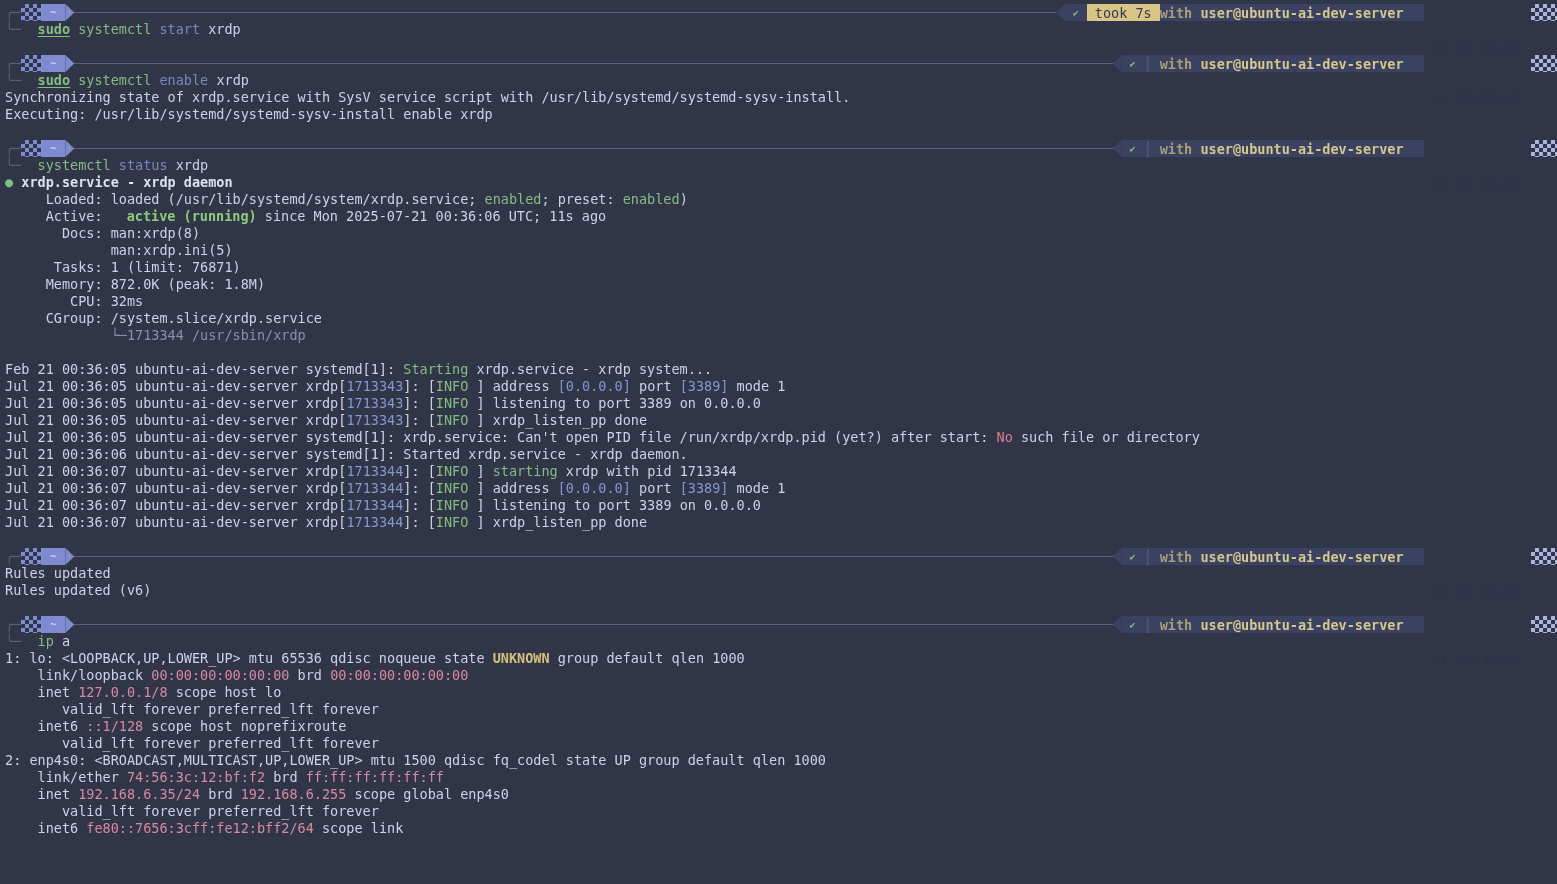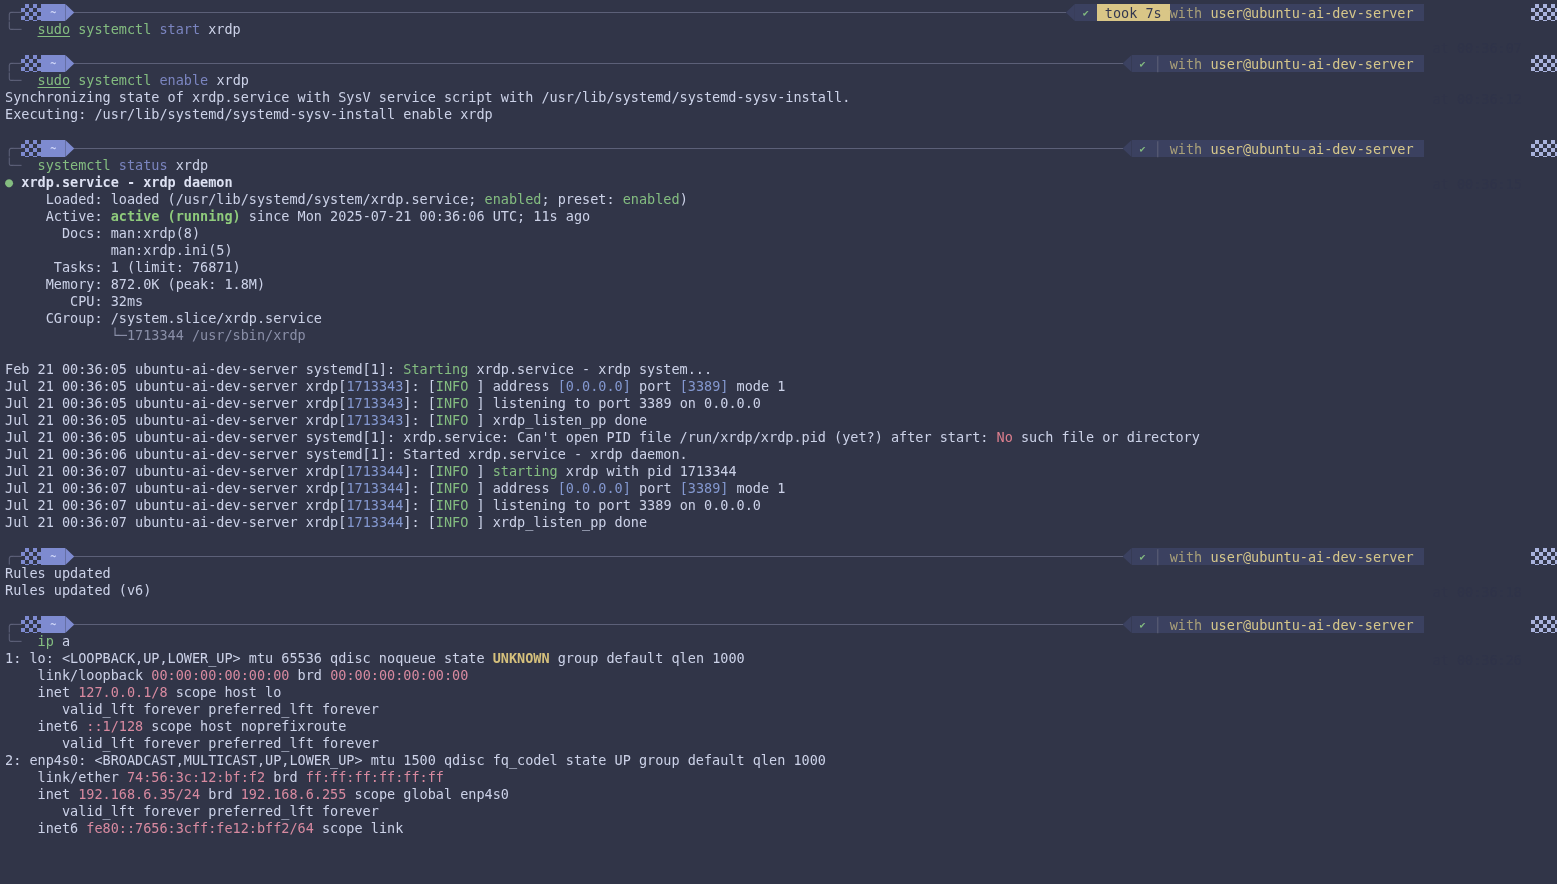--- a/index.html
+++ b/index.html
@@ -26,28 +26,28 @@
   .seg-cwd{background:var(--seg);display:flex;align-items:center;padding:0 9px;}
   .seg-cwd span{color:var(--segtext);font-size:10px;font-weight:bold;}
   .tip-r{width:9px;background:var(--seg);clip-path:polygon(0 0,100% 50%,0 100%);}
   .tip-l{width:9px;background:var(--panel);clip-path:polygon(100% 0,0 50%,100% 100%);}
   .panel-part{background:var(--panel);display:flex;align-items:center;}
   .check{color:var(--grn);font-size:10px;padding:0 8px;}
   .sep{color:var(--frame);padding-right:8px;}
   .seg-took{background:var(--tookbg);color:var(--tooktext);display:flex;align-items:center;padding:8px 8px;}
   .with-label{color:var(--tandim);}
   .host{color:var(--tan);}
-  .panel-ctx{padding-right:10px;}
+  .panel-ctx{padding-right:20px;font-weight:bold;}
   .seg-time{background:var(--timebg);color:var(--timetext);display:flex;align-items:center;padding:0 9px;margin-top:44px;}
   .at-label{opacity:.72;}
-  .c-fg{color:var(--fg);} .c-grn{color:var(--grn);} .c-grnb{color:var(--grnb);font-weight:bold;}
+  .c-fg{color:var(--fg);} .c-grn{color:var(--grn);} .c-grnb{color:var(--grnb);font-weight:bold;margin-left:16px;}
   .c-sub{color:var(--sub);} .c-blu{color:var(--blu);} .c-pnk{color:var(--pnk);}
   .c-ylw{color:var(--ylw);font-weight:bold;} .c-red{color:var(--red);} .c-gry{color:var(--gry);}
   .c-ttl{color:var(--ttl);font-weight:bold;}
-  .c-sudo{color:var(--grn);text-decoration:underline;text-underline-offset:2px;}
+  .c-sudo{color:var(--grn);text-decoration:underline;text-underline-offset:2px;font-weight:bold;}
 </style>
 </head>
 <body>
 
 <main id="term">
     <div class="prompt-row"><span class="frame">╭─</span><div class="checker-l"></div><div class="seg-cwd"><span>~</span></div><div class="tip-r"></div><div class="hline"></div><div class="tip-l"></div><div class="panel-part"><span class="check">✔</span></div><div class="seg-took"><span>took 7s</span></div><div class="panel-part panel-ctx"><span class="with-label">with </span><span class="host">user@ubuntu-ai-dev-server</span></div><div class="seg-time"><span class="at-label">at </span><span>00:36:07</span></div><div class="checker-r"></div></div>
     <div class="line"><span class="frame">╰─  </span><span class="c-sudo">sudo</span><span class="c-fg"> </span><span class="c-grn">systemctl</span><span class="c-fg"> </span><span class="c-sub">start</span><span class="c-fg"> xrdp</span></div>
     <div class="line">&nbsp;</div>
     <div class="prompt-row"><span class="frame">╭─</span><div class="checker-l"></div><div class="seg-cwd"><span>~</span></div><div class="tip-r"></div><div class="hline"></div><div class="tip-l"></div><div class="panel-part"><span class="check">✔</span></div><div class="panel-part panel-ctx"><span class="sep">│</span><span class="with-label">with </span><span class="host">user@ubuntu-ai-dev-server</span></div><div class="seg-time"><span class="at-label">at </span><span>00:36:12</span></div><div class="checker-r"></div></div>
     <div class="line"><span class="frame">╰─  </span><span class="c-sudo">sudo</span><span class="c-fg"> </span><span class="c-grn">systemctl</span><span class="c-fg"> </span><span class="c-sub">enable</span><span class="c-fg"> xrdp</span></div>

